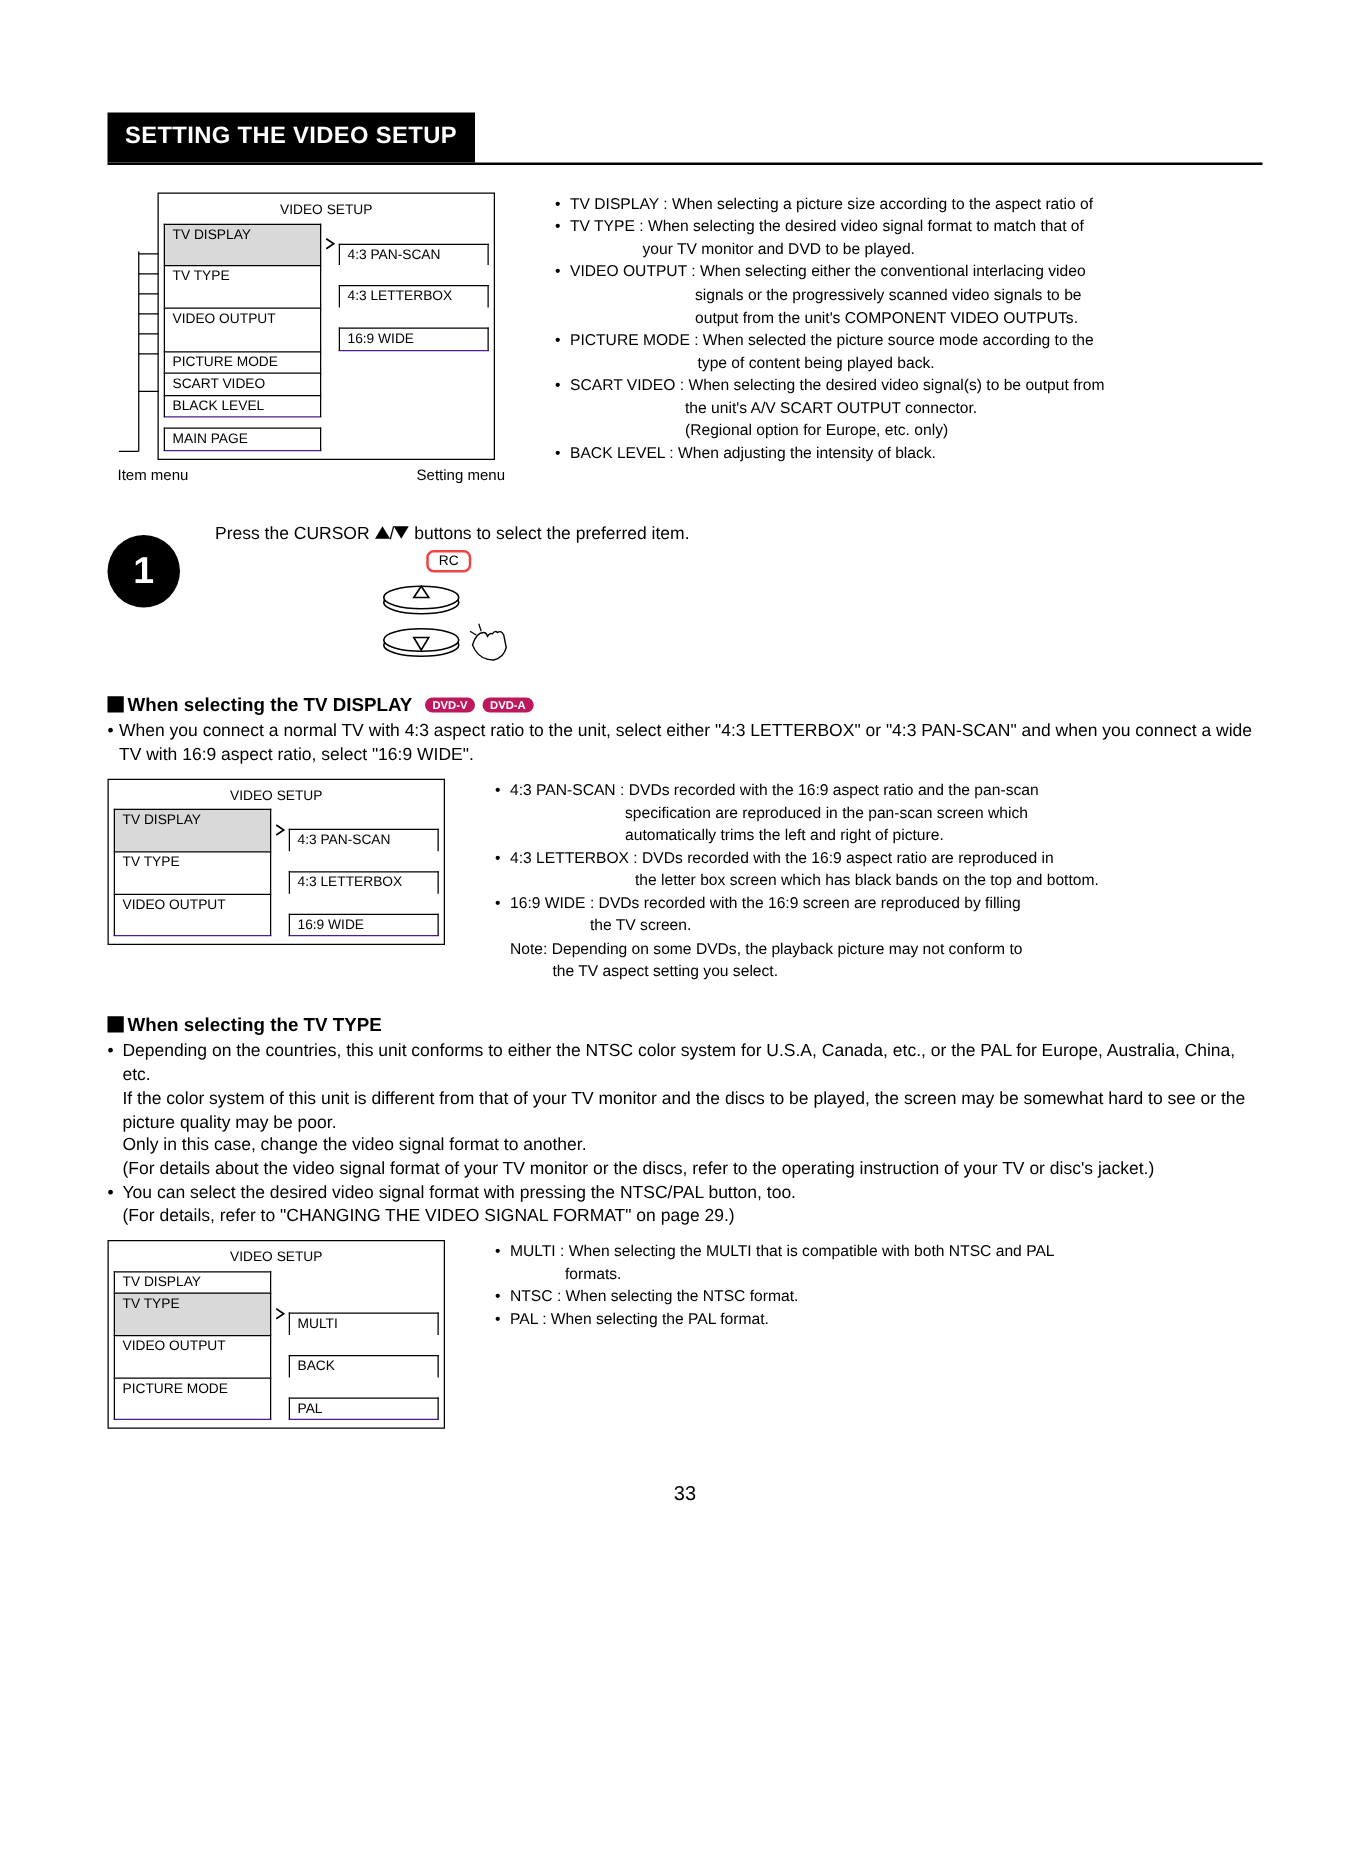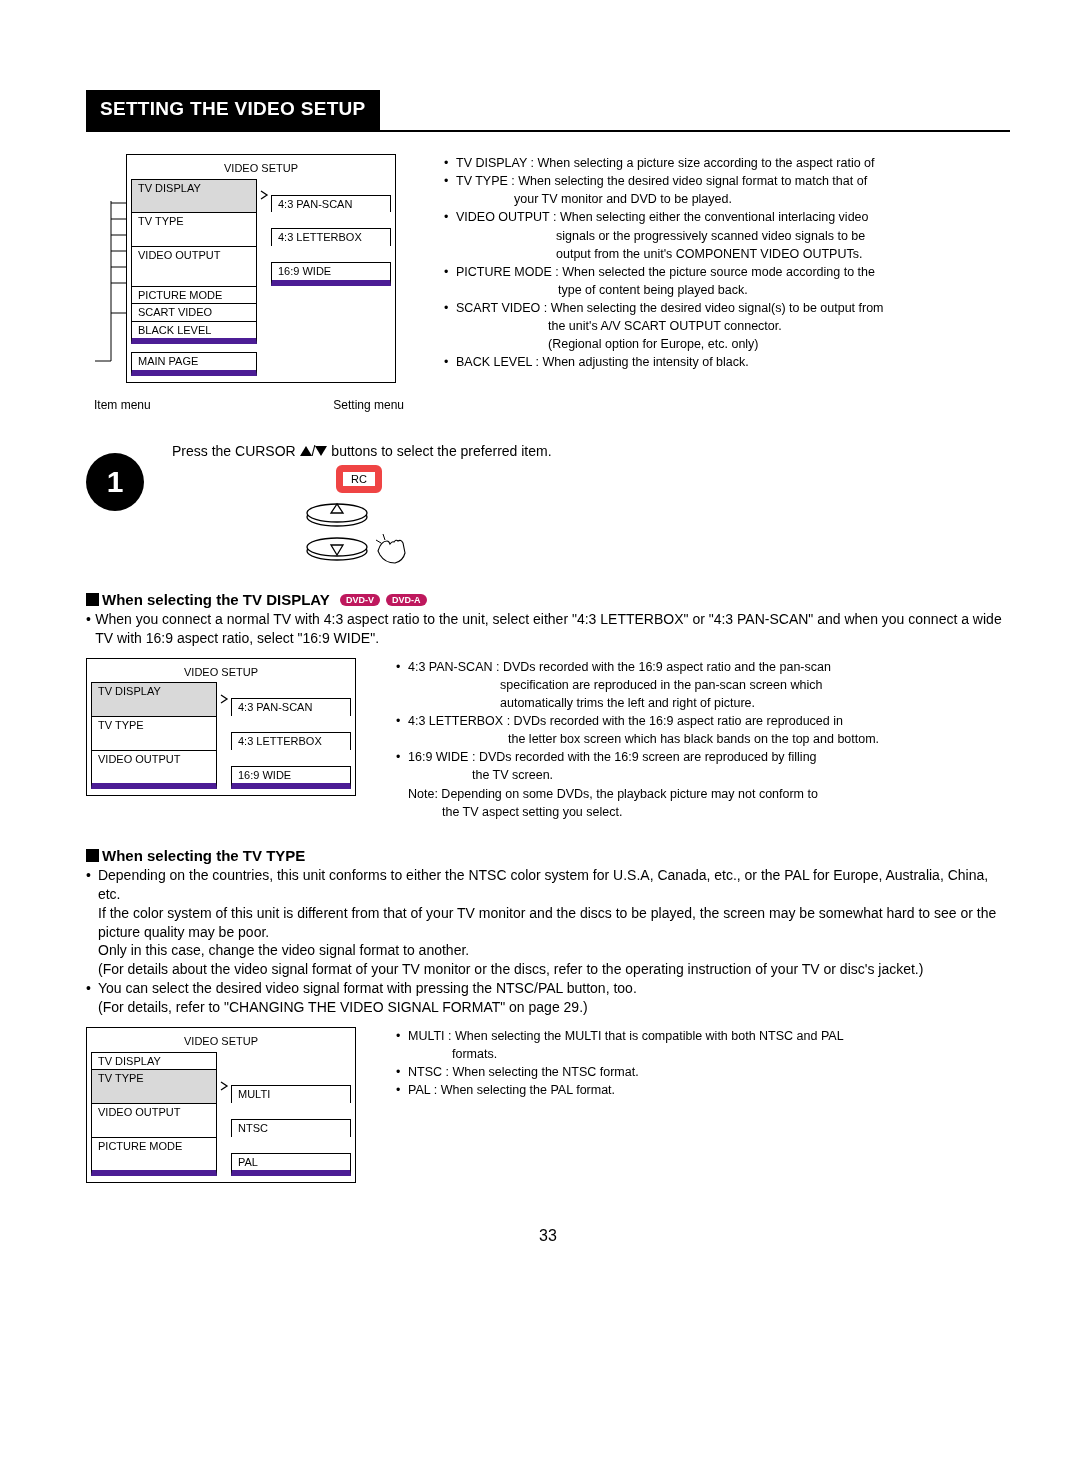--- a/index.html
+++ b/index.html
@@ -47,29 +47,29 @@
   .menu-row{
     display:flex;
   }
   .menu-left,.menu-right{
     border:1px solid #000;
     border-bottom:none;
     padding:2px 6px;
   }
   .menu-left{width:112px;}
   .menu-right{flex:1;margin-top:16px;}
-  .menu-left.last,.menu-right.last{border-bottom:6px solid #4c1d95;}
+  .menu-left.last,.menu-right.last{border-bottom:1px solid #4c1d95;}
   .selected{background:#d9d9d9;}
   .gap{width:14px;display:flex;align-items:center;justify-content:center;}
   .gap svg{display:block}
   .lbl-row{
     display:flex;
     font-size:12px;
     margin-left:8px;
-    margin-top:16px;
+    margin-top:6px;
     width:320px;
   }
   .lbl-row span:first-child{}
   .lbl-row span:last-child{margin-left:auto;margin-right:10px;}
 
   .tree-lines{
     position:absolute;
     left:-32px;
     top:46px;
     width:32px;
@@ -95,21 +95,21 @@
     width:58px;height:58px;border-radius:50%;
     background:#000;color:#fff;font-weight:bold;font-size:30px;
     display:flex;align-items:center;justify-content:center;
     flex-shrink:0;margin-top:10px;
   }
   .step-text{margin-left:28px;font-size:14px;}
   .tri{display:inline-block;}
   .tri.up{width:0;height:0;border-left:6px solid transparent;border-right:6px solid transparent;border-bottom:10px solid #000;}
   .tri.down{width:0;height:0;border-left:6px solid transparent;border-right:6px solid transparent;border-top:10px solid #000;}
   .rc-art{margin-top:6px;margin-left:160px;}
-  .rc-label{border:7px solid #ef4444;border-radius:6px;font-size:11px;padding:1px 8px;display:inline-block;}
+  .rc-label{border:2px solid #ef4444;border-radius:6px;font-size:11px;padding:1px 8px;display:inline-block;}
   .rc-btn{margin-top:4px;}
   .rc-btn svg{display:block}
   .result-text{font-size:13.5px;margin-left:auto;padding-top:56px;}
 
   
   .sec-head{
     font-weight:bold;
     font-size:15px;
     margin-top:26px;
     margin-bottom:2px;
@@ -356,21 +356,21 @@
           <div class="gap">
               <svg width="10" height="10">
                 <polyline points="2,1 8,5 2,9" fill="none" stroke="#000" stroke-width="1.3"></polyline>
               </svg>
             </div>
           <div class="menu-right">MULTI</div>
         </div>
         <div class="menu-row">
           <div class="menu-left">VIDEO OUTPUT</div>
             <div class="gap"></div>
-          <div class="menu-right">NTSC</div>
+          <div class="menu-right">BACK</div>
         </div>
         <div class="menu-row">
           <div class="menu-left last">PICTURE MODE</div>
             <div class="gap"></div>
           <div class="menu-right last">PAL</div>
         </div>
       </div>
     </div>
     <div class="sec-right desc-list">
       <div class="item">

